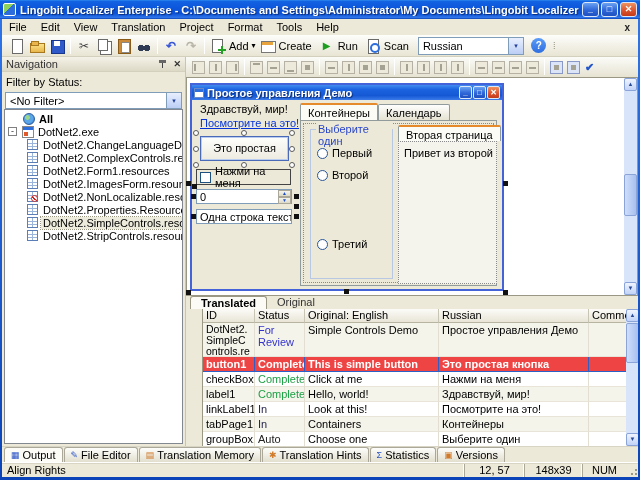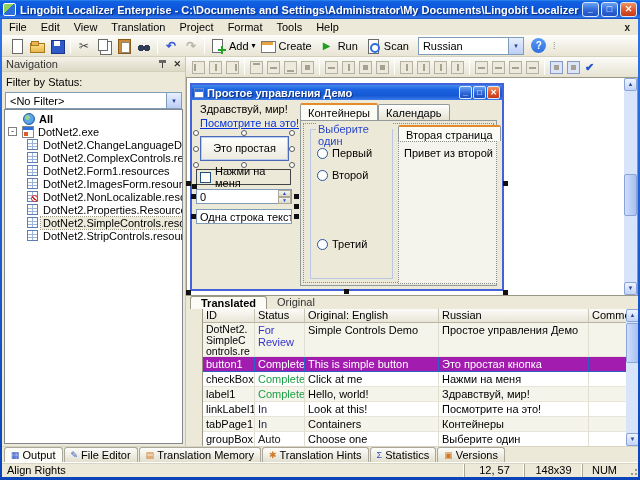--- a/index.html
+++ b/index.html
@@ -163,21 +163,21 @@
   
   .gridtabs { position:absolute; left:186px; top:296px; width:452px; height:13px; display:flex; align-items:flex-end; padding-left:4px; background:#ECE9D8; }
   .gtab { padding:0 10px; border:1px solid #9A9784; border-bottom:none; border-radius:3px 3px 0 0; height:13px; line-height:13px; }
   .gtab.sel { background:#FCFBF6; font-weight:bold; }
   .gtab.plain { border:none; color:#333; }
   .grid { position:absolute; left:202px; top:309px; width:440px; height:137px; background:#fff; border-left:1px solid #9A9784; overflow:hidden; }
   .grow { display:grid; grid-template-columns:52px 50px 134px 150px 54px; }
   .grow > div { padding:1px 3px; border-right:1px solid #E2DFD2; border-bottom:1px solid #E8E5D8; overflow:hidden; }
   .ghead > div { background:linear-gradient(180deg,#FCFBF8,#E8E5D6); border-right:1px solid #C8C5B4; border-bottom:1px solid #B8B4A2; height:14px; padding-top:0; }
   .grow.alt > div { background:#F5F4EB; }
-  .grow.selrow > div { background:#a21caf; color:#fff; border-color:#2E5FC6; }
+  .grow.selrow > div { background:#ef4444; color:#fff; border-color:#2E5FC6;font-weight:bold; }
   .wrapid { word-break:break-all; font-size:10.5px; line-height:11px; }
   .st-review { color:#3333CC; } .st-complete { color:#1DA045; } .st-process { color:#26264A; } .st-auto { color:#222; }
   .grow.selrow .st-complete { color:#fff; }
   .grid-scroll { right:0; top:309px; height:137px; position:absolute; left:626px; }
 
   
   .btabs { position:absolute; left:2px; top:446px; width:636px; height:16px; background:#ECE9D8; display:flex; align-items:flex-end; padding-left:2px; border-top:1px solid #D8D5C4; }
   .btab { display:flex; align-items:center; height:15px; padding:0 6px; margin-right:1px; border:1px solid #ACA899; border-bottom:none;
     border-radius:3px 3px 0 0; background:linear-gradient(180deg,#FDFDFB,#E2DFCE); }
   .btab.sel { background:#FCFBF6; }

